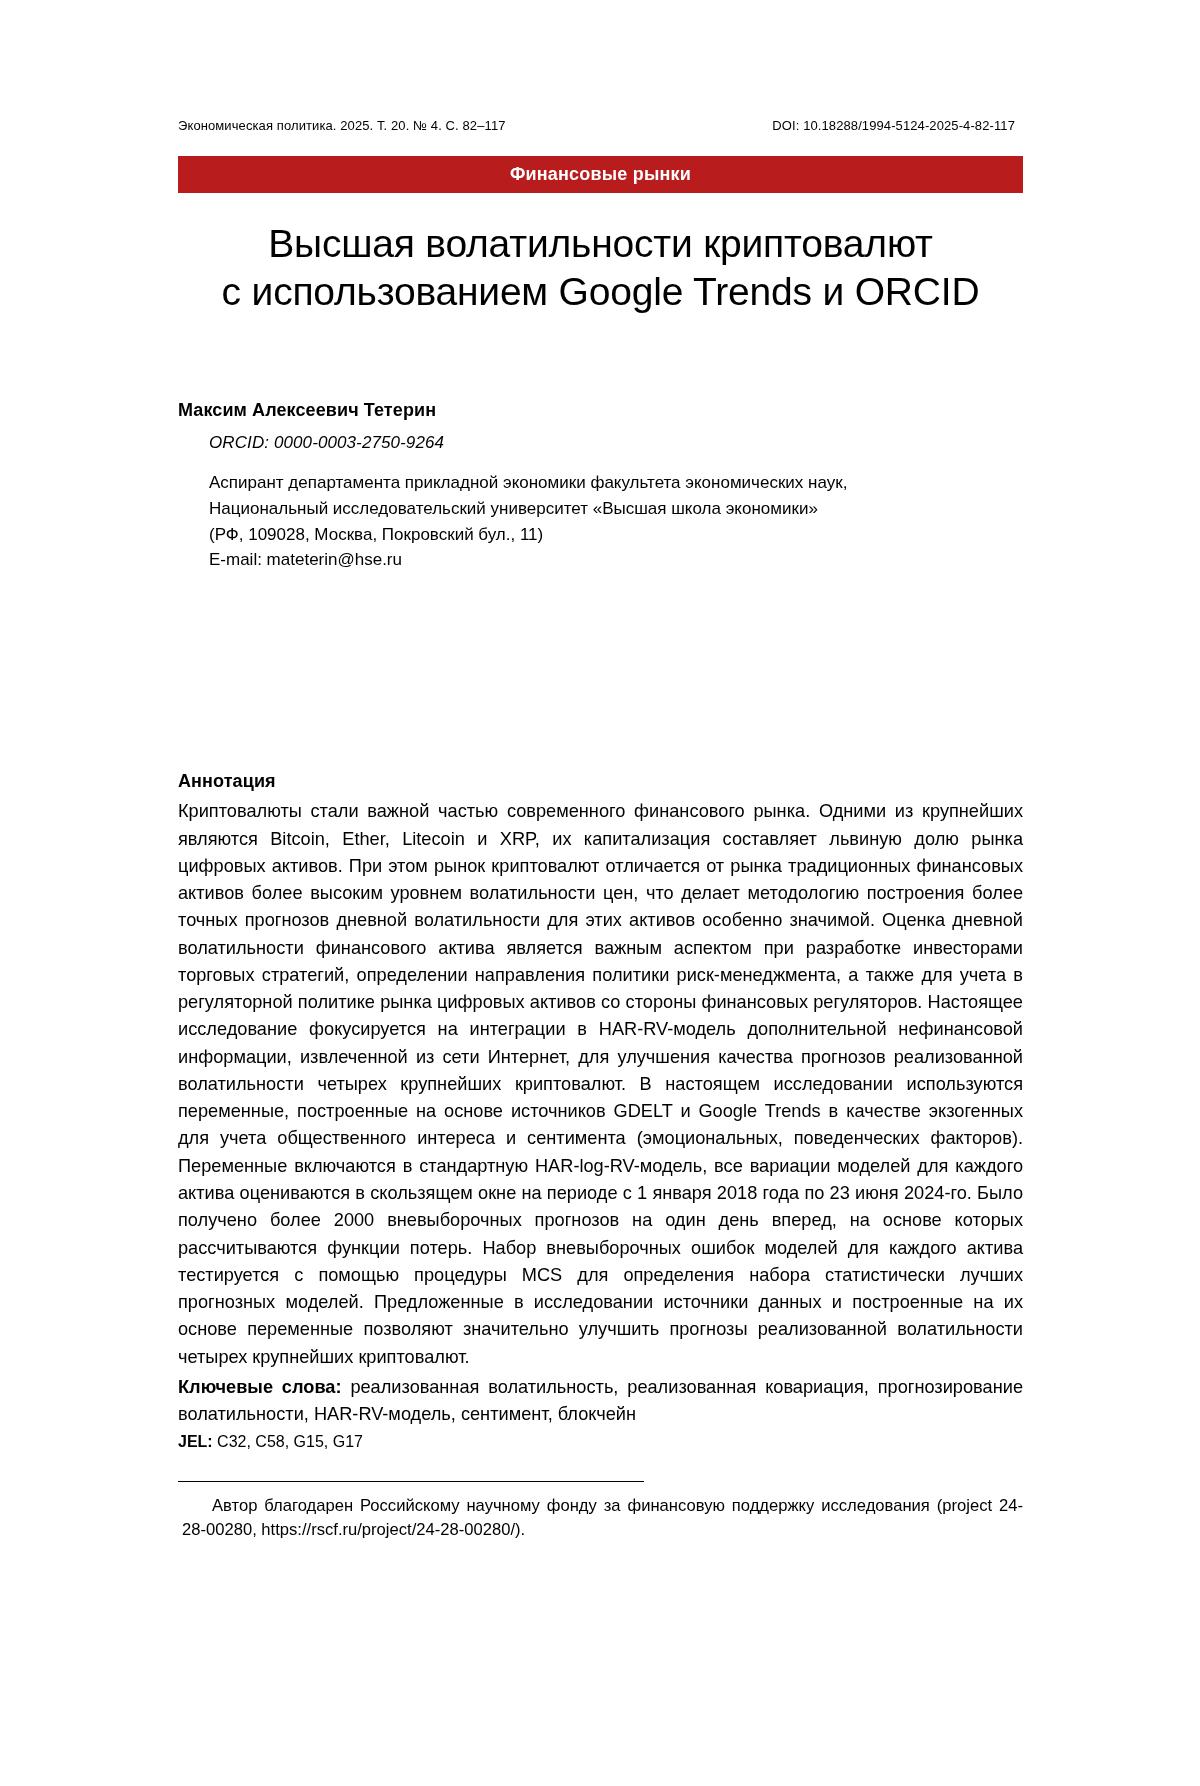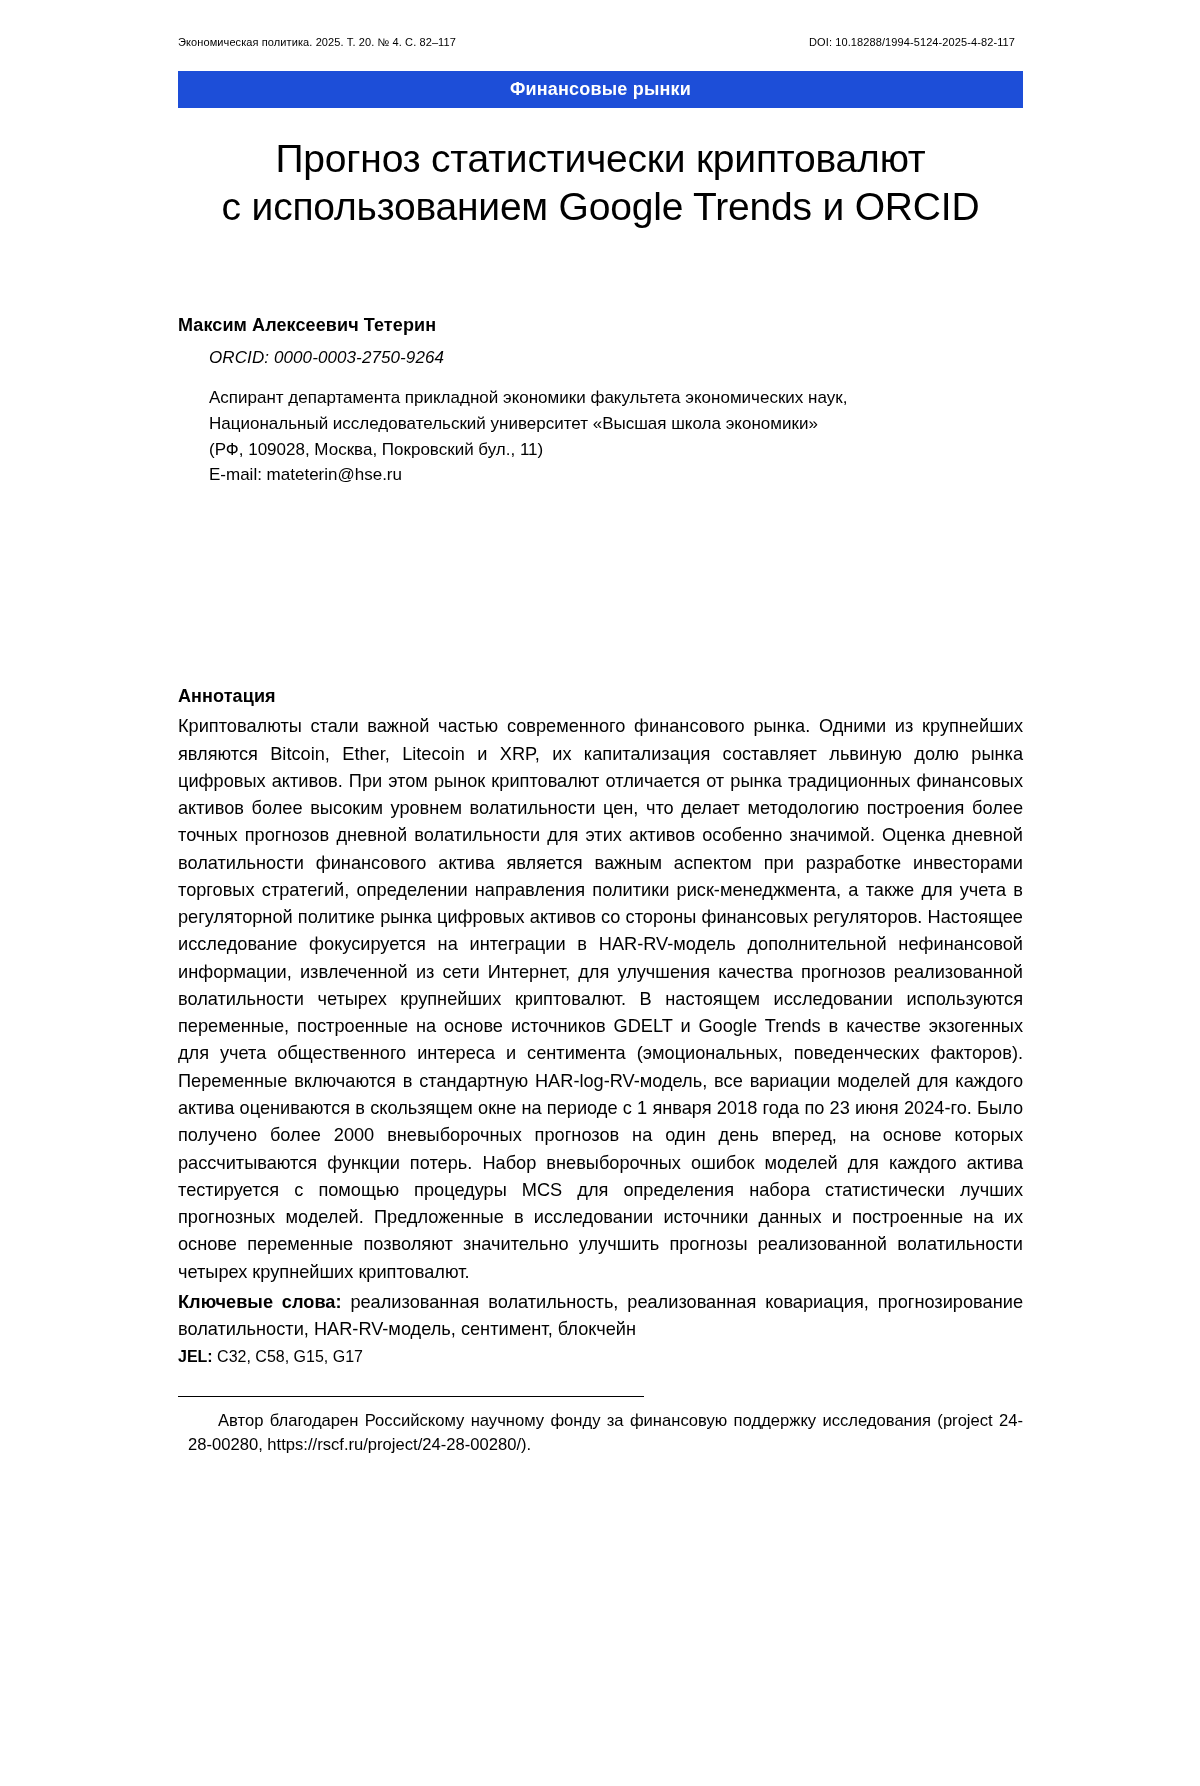--- a/index.html
+++ b/index.html
@@ -26,30 +26,31 @@
     left: 178px;
     top: 0;
     width: 845px;
   }
 
   
   .runhead {
     display: flex;
     justify-content: space-between;
     align-items: baseline;
-    font-size: 11px;
+    font-size: 13px;
     letter-spacing: 0.1px;
+    padding-top: 82px;
   }
   .runhead .left { white-space: nowrap; }
   .runhead .right { white-space: nowrap; padding-right: 8px; margin-top: 36px;}
 
   
   .banner {
     margin-top: 23px;
-    background: #1d4ed8;
+    background: #b91c1c;
     color: #ffffff;
     text-align: center;
     font-weight: bold;
     font-size: 18px;
     letter-spacing: 0.2px;
     padding: 9px 0 10px 0;
     line-height: 1;
   }
 
   
@@ -125,39 +126,39 @@
     height: 1px;
     background: #000000;
   }
   .footnotes {
     margin-top: 12px;
     font-size: 16.6px;
     line-height: 1.45;
     text-align: justify;
   }
   .footnotes p {
-    margin: 0 0 6px 10px;
+    margin: 0 0 6px 4px;
     text-indent: 30px;
   }
 </style>
 </head>
 <body>
 
 <div class="page">
   <div class="content">
 
     <div class="runhead">
       <span class="left">Экономическая политика. 2025. Т. 20. № 4. С. 82–117</span>
       <span class="right">DOI: 10.18288/1994-5124-2025-4-82-117</span>
     </div>
 
     <div class="banner">Финансовые рынки</div>
 
     <h1 class="title">
-      <span class="line">Прогноз статистически криптовалют</span>
+      <span class="line">Высшая волатильности криптовалют</span>
       <span class="line">с использованием Google Trends и ORCID</span>
     </h1>
 
     <div class="author-block">
       <div class="author-name">Максим Алексеевич Тетерин</div>
       <div class="orcid">ORCID: 0000-0003-2750-9264</div>
       <div class="affil">
         <div>Аспирант департамента прикладной экономики факультета экономических наук,</div>
         <div>Национальный исследовательский университет «Высшая школа экономики»</div>
         <div>(РФ, 109028, Москва, Покровский бул., 11)</div>

